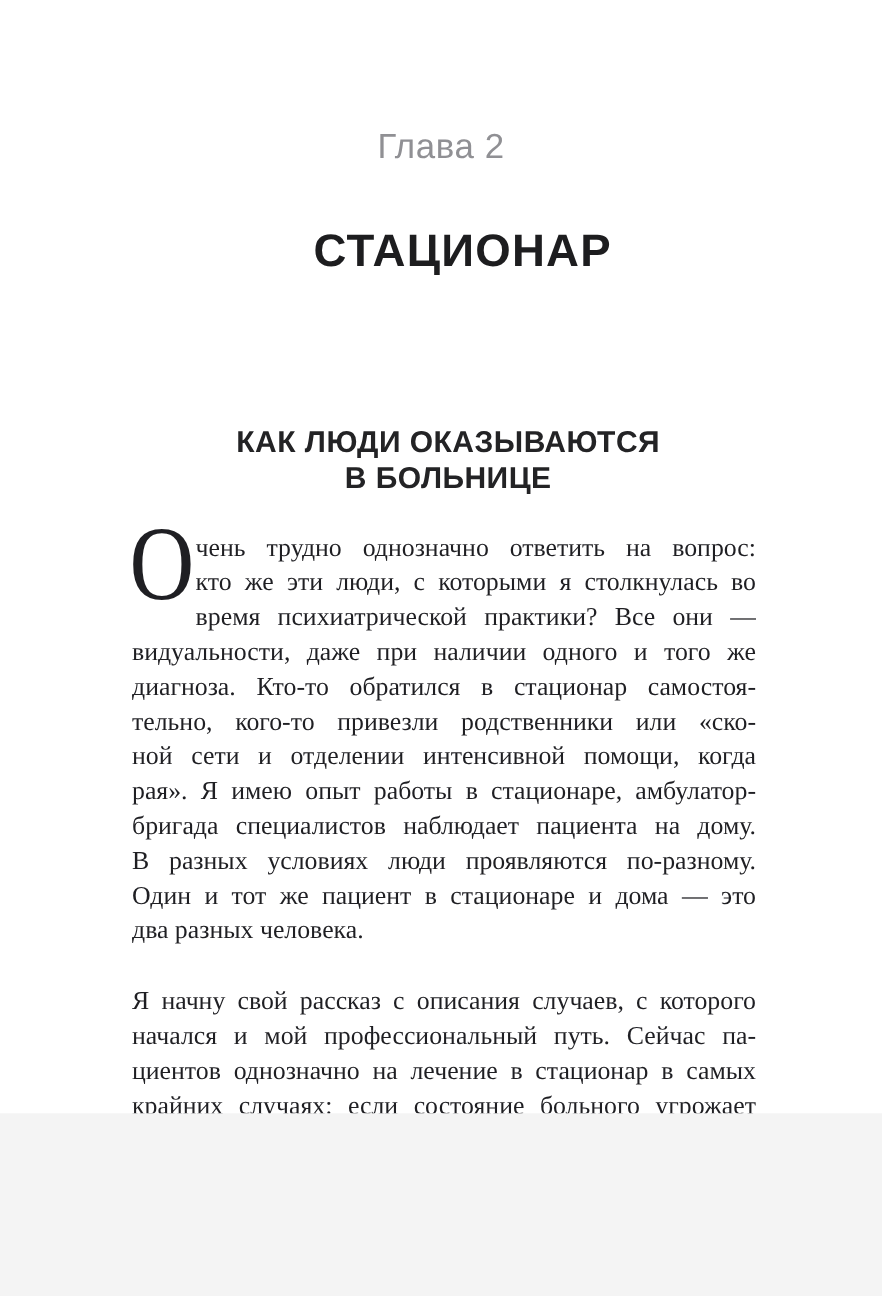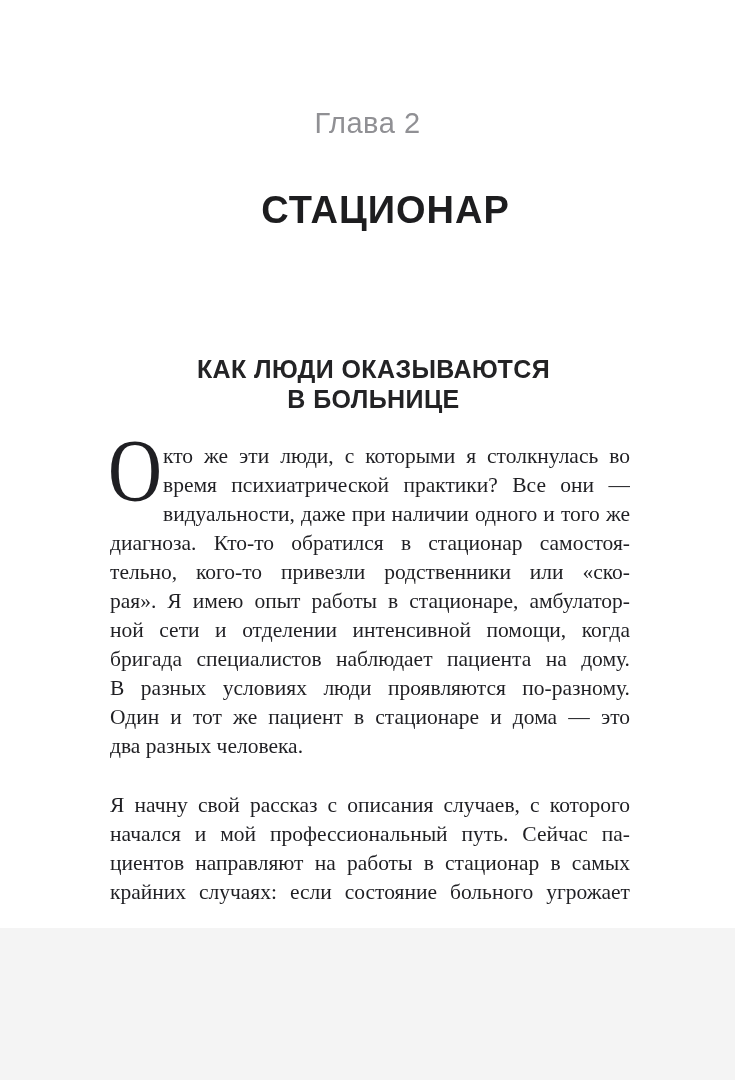--- a/index.html
+++ b/index.html
@@ -82,36 +82,37 @@
   <h1 class="chapter-title">СТАЦИОНАР</h1>
 
   <h2 class="section-heading">
     <span class="shl">КАК ЛЮДИ ОКАЗЫВАЮТСЯ</span>
     <span class="shl">В БОЛЬНИЦЕ</span>
   </h2>
 
   <div class="text-block">
     <div class="para">
       <span class="dropcap">О</span>
+    <div class="bline">чень трудно однозначно ответить на вопрос:</div>
         <div class="bline">кто же эти люди, с которыми я столкнулась во</div>
         <div class="bline">время психиатрической практики? Все они — инди-</div>
         <div class="bline">видуальности, даже при наличии одного и того же</div>
         <div class="bline">диагноза. Кто-то обратился в стационар самостоя-</div>
         <div class="bline">тельно, кого-то привезли родственники или «ско-</div>
+        <div class="bline">ной сети и отделении интенсивной помощи, когда</div>
         <div class="bline">рая». Я имею опыт работы в стационаре, амбулатор-</div>
-        <div class="bline">ной сети и отделении интенсивной помощи, когда</div>
         <div class="bline">бригада специалистов наблюдает пациента на дому.</div>
         <div class="bline">В разных условиях люди проявляются по-разному.</div>
         <div class="bline">Один и тот же пациент в стационаре и дома — это</div>
         <div class="bline noj">два разных человека.</div>
       </div>
     <div class="para para2">
         <div class="bline">Я начну свой рассказ с описания случаев, с которого</div>
         <div class="bline">начался и мой профессиональный путь. Сейчас па-</div>
-        <div class="bline">циентов направляют на работы в стационар в самых</div>
+        <div class="bline">циентов однозначно на лечение в стационар в самых</div>
         <div class="bline">крайних случаях: если состояние больного угрожает</div>
       </div>
   </div>
 
   <div class="footer">
     <span class="running">Глава 2. Стационар</span>
     <span class="pnum">15</span>
   </div>
 
 </div>

